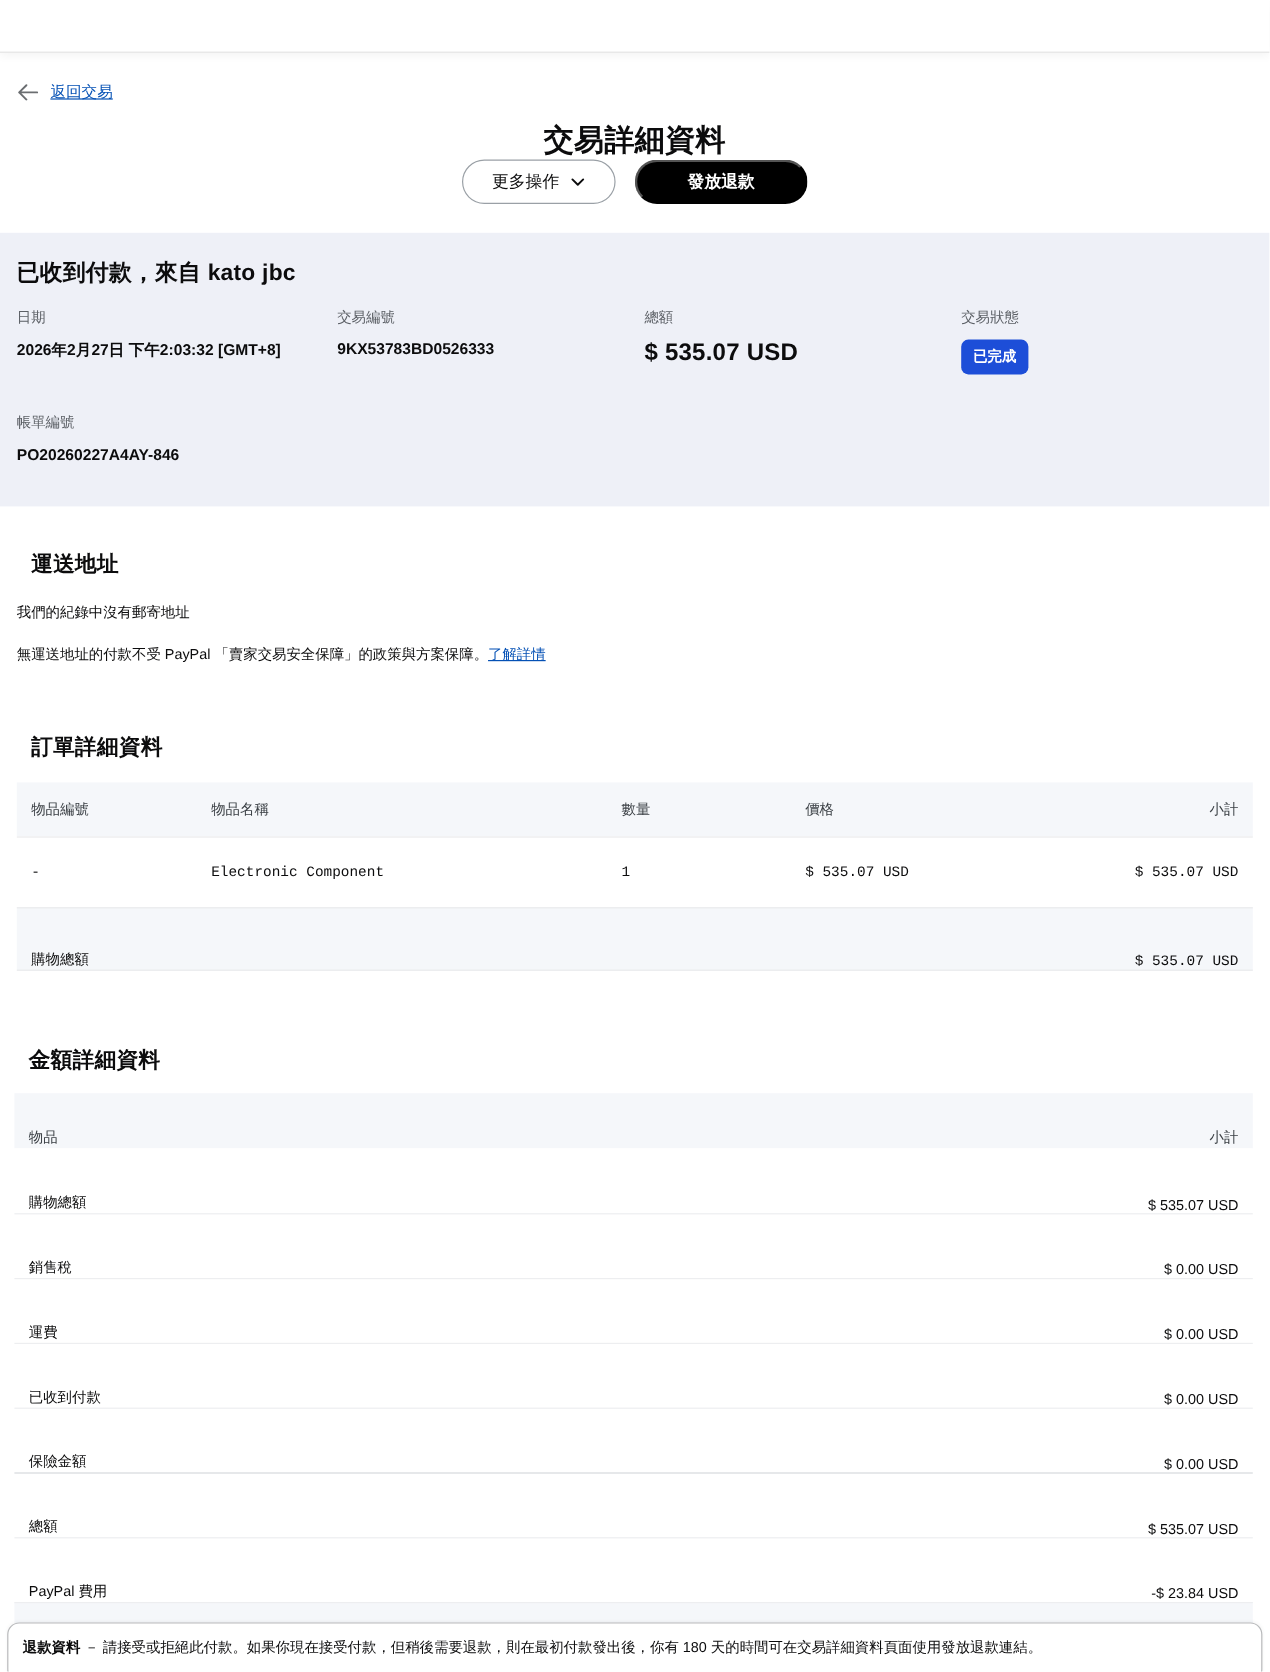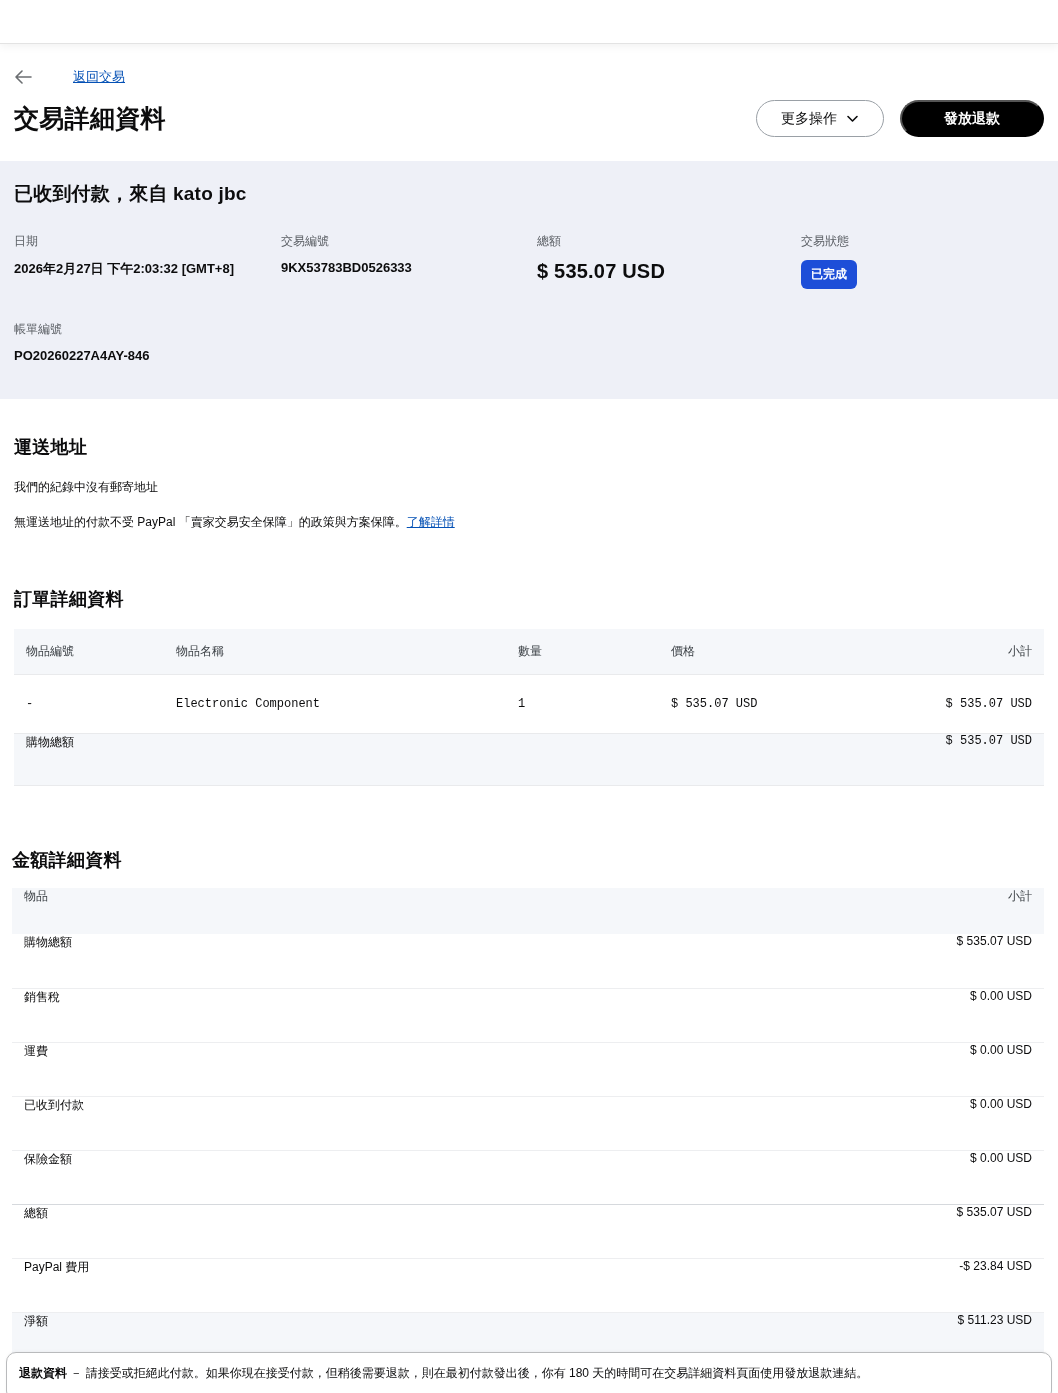--- a/index.html
+++ b/index.html
@@ -13,49 +13,49 @@
   }
   .topbar {
     height:44px; background:#fff;
     border-bottom:1px solid #e3e3e3;
     box-shadow:0 3px 8px rgba(0,0,0,0.05);
     position:relative; z-index:2;
   }
   .header-area { padding:24px 14px 0 14px; }
   .back-row { display:flex; align-items:center; gap:10px; margin-bottom:14px; }
   .back-arrow { width:18px; height:18px; display:inline-flex; align-items:center; justify-content:center; cursor:pointer; }
-  .back-link { font-size:13px; color:#0551b5; text-decoration:underline; cursor:pointer;margin-left:31px; }
-  .title-row { display:flex; align-items:center; justify-content:space-between; }
+  .back-link { font-size:13px; color:#0551b5; text-decoration:underline; cursor:pointer; }
+  .title-row { display:flex; align-items:center; justify-content:space-between;flex-direction:column; }
   .page-title { font-size:25px; font-weight:700; letter-spacing:0.3px; }
   .actions { display:flex; align-items:flex-end; gap:16px; }
   .btn { height:37px; border-radius:20px; font-size:14px; display:inline-flex; align-items:center; justify-content:center; cursor:pointer; font-weight:700; }
   .btn-secondary { border:1px solid #9aa0a6; background:#fff; color:#0c0c0d; padding:0 24px; gap:9px; font-weight:400; }
   .btn-primary { background:#000; color:#fff; padding:0 42px; }
   .chevron { width:13px; height:13px; display:inline-block; }
 
   .hero {
     margin-top:24px; background:#eef0f7;
     padding:20px 14px 36px 14px;
   }
-  .hero-title { font-size:19px; font-weight:700; margin-bottom:26px; letter-spacing:0.2px; }
+  .hero-title { font-size:19px; font-weight:700; margin-bottom:16px; letter-spacing:0.2px; }
   .hero-grid {
     display:grid;
     grid-template-columns:267px 256px 264px 1fr;
     row-gap:32px;
   }
   .field-label { font-size:12px; color:#5c6066; margin-bottom:10px; }
   .field-value { font-size:13px; font-weight:700; }
   .field-value.big { font-size:20px; font-weight:800; letter-spacing:0.2px; }
   .status-badge {
     display:inline-block; background:#1d4ed8; color:#fff;
     font-size:12px; font-weight:700; padding:6px 10px; border-radius:6px;
   }
 
   .section { padding:0 14px; }
-  .section-heading { font-size:18px; font-weight:700; letter-spacing:0.3px; }
+  .section-heading { font-size:18px; font-weight:700; letter-spacing:0.3px;margin-left:12px; }
   .shipping { margin-top:36px; }
   .shipping .section-heading { margin-bottom:20px; }
   .ship-line { font-size:12px; margin-bottom:18px; color:#0c0c0d; }
   .link { color:#0551b5; text-decoration:underline; cursor:pointer; }
 
   .order-section { margin-top:56px; }
   .order-section .section-heading { margin-bottom:18px; }
   .tbl { width:100%;font-family:Liberation Mono, monospace; }
   .tbl-row {
     display:grid;
@@ -65,21 +65,21 @@
   .tbl-row > div { padding:0 12px; font-size:12px; }
   .tbl-head { background:#f5f7fa; height:45px; color:#3b4045; }
   .tbl-head > div { font-size:12px; }
   .tbl-item { background:#fff; height:59px; border-top:1px solid #e9eaec; }
   .tbl-total { background:#f5f7fa; height:53px; border-top:1px solid #e9eaec; border-bottom:1px solid #e9eaec; }
   .ta-right { text-align:right; }
 
   .amount-section { margin-top:62px;padding-left:12px; }
   .amount-section .section-heading { margin-bottom:16px; }
   .amt-row {
-    display:flex; align-items:flex-start; justify-content:space-between;
+    display:flex; align-items:flex-end; justify-content:space-between;
     padding:0 12px; font-size:12px;
   }
   .amt-head { background:#f5f7fa; height:46px; color:#3b4045; }
   .amt-line { height:54px; background:#fff; border-top:1px solid #edeef0; }
   .amt-line.first { border-top:none; }
   .amt-line.strong-top { border-top:1px solid #d6d9dd; }
   .amt-line.net { background:#f5f7fa; }
 
   .footer-note {
     position:absolute; left:6px; right:6px; bottom:-8px;

